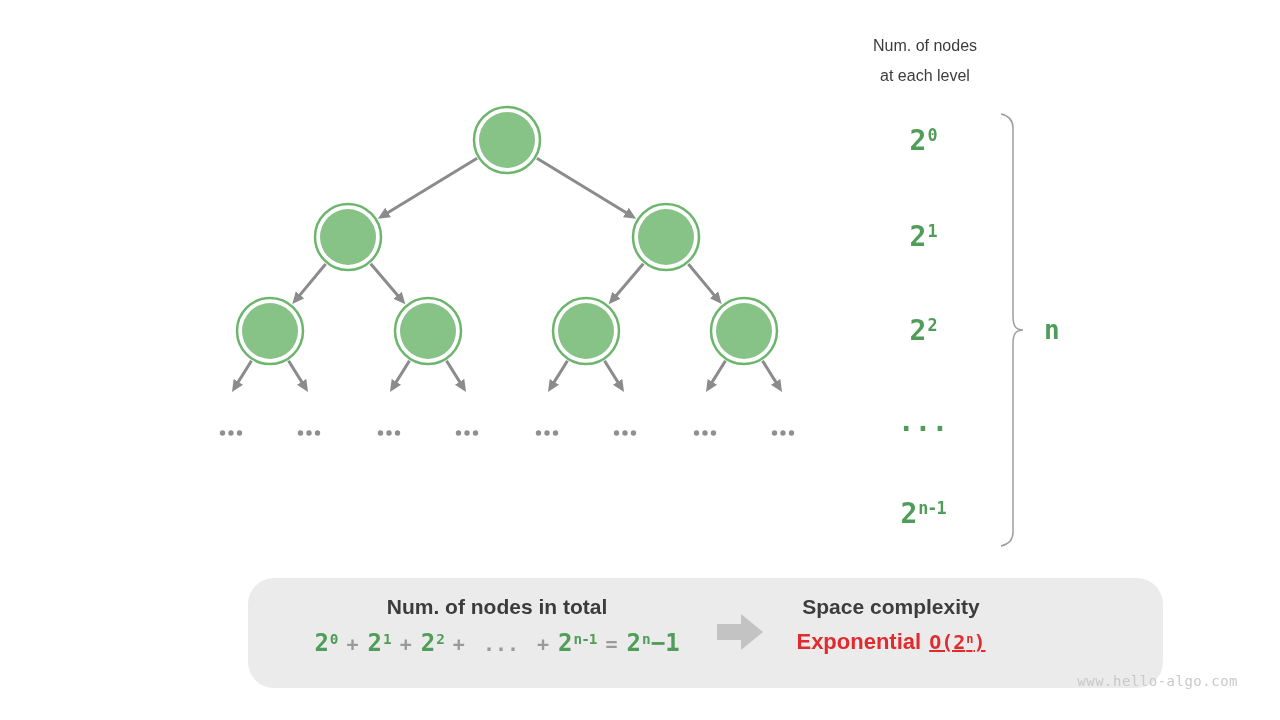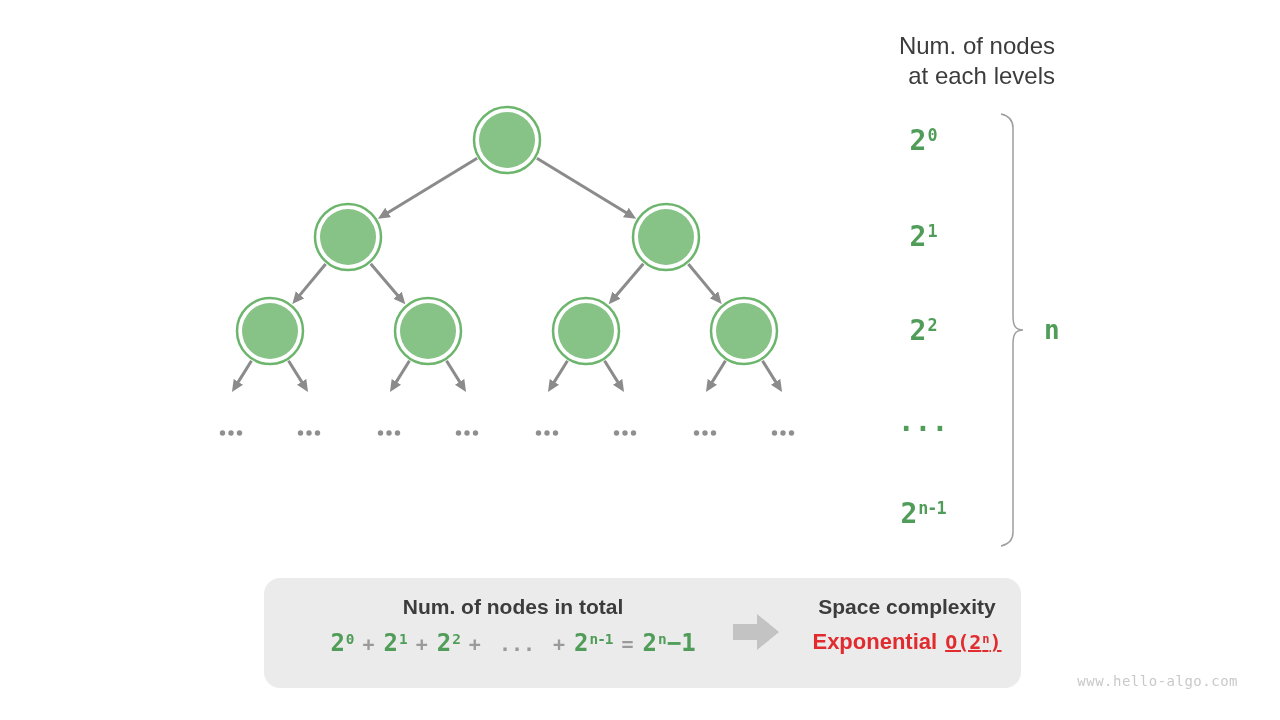--- a/index.html
+++ b/index.html
@@ -1,38 +1,38 @@
 <!DOCTYPE html>
 <html style="--background: #ffffff; --node-fill: #87c287; --node-stroke: #6cb56c; --edge-gray: #8b8b8b; --dot-gray: #8f8f8f; --text-dark: #3c3c3c; --text-green: #4f9d58; --operator-gray: #9a9a9a; --text-red: #e12b2e; --box-bg: #ebebeb; --block-arrow: #c3c3c3; --brace-gray: #9e9e9e; --watermark-gray: #c9c9c9;"><head>
 <meta charset="utf-8">
 <style>
   html,body{margin:0;padding:0;background:#fff;}
   body{width:1280px;height:720px;position:relative;overflow:hidden;
        font-family:"Liberation Sans",sans-serif;}
   .stage{position:absolute;inset:0;}
   #tree-svg{position:absolute;left:0;top:0;}
 
-  .header{position:absolute;left:795px;top:31px;width:260px;text-align:right;
-          font-size:24px;line-height:30px;color:var(--text-dark);}
+  .header{position:absolute;left:795px;top:31px;width:260px;text-align:center;
+          font-size:16px;line-height:30px;color:var(--text-dark);}
 
   .level-label{position:absolute;left:858px;width:130px;text-align:center;
                font-family:"DejaVu Sans Mono",monospace;font-weight:bold;
                font-size:28px;line-height:28px;color:var(--text-green);}
   .term{white-space:nowrap;}
   .term .sup{font-size:0.60em;vertical-align:0.52em;margin-left:1px;letter-spacing:-1px;}
   .term .after{margin-left:1px;}
 
   .brace-label{position:absolute;left:1044px;top:330px;transform:translateY(-50%);
                display:flex;align-items:baseline;gap:12px;white-space:nowrap;}
   .brace-label .n{font-family:"DejaVu Sans Mono",monospace;font-weight:bold;
                   font-size:26px;color:var(--text-green);}
   .brace-label .rest{font-size:24px;color:var(--text-dark);}
 
-  .summary-box{position:absolute;left:248px;top:578px;width:757px;height:110px;
-               background:var(--box-bg);border-radius:16px;margin-left:16px;}
+  .summary-box{position:absolute;left:248px;top:578px;width:915px;height:110px;
+               background:var(--box-bg);border-radius:26px;}
   .sb-title{font-size:21px;font-weight:bold;color:var(--text-dark);}
   .sb-left{position:absolute;left:28px;top:17px;width:442px;text-align:center;}
   .equation{margin-top:10px;display:flex;justify-content:center;align-items:baseline;
             font-family:"DejaVu Sans Mono",monospace;font-weight:bold;font-size:24px;
             color:var(--text-green);}
   .equation .op{color:var(--operator-gray);font-size:20px;margin:0 9px;font-weight:bold;}
   .sb-right{position:absolute;left:520px;top:17px;width:246px;text-align:center;}
   .complexity{margin-top:10px;display:flex;justify-content:center;align-items:baseline;
               gap:8px;color:var(--text-red);}
   .complexity .word{font-size:22px;font-weight:bold;}
@@ -141,21 +141,21 @@
   C 1010 116, 1013 121, 1013 128
   L 1013 316
   C 1013 325, 1015 330, 1023 330
   C 1015 330, 1013 335, 1013 344
   L 1013 532
   C 1013 539, 1010 544, 1001 546" fill="none" stroke="#9e9e9e" stroke-width="1.5"></path>
     </svg>
 
   <div class="header">
     <div>Num. of nodes</div>
-    <div>at each levels</div>
+    <div>at each level</div>
   </div>
 
   <div id="level-labels">
       <div class="level-label" style="top: 141px; transform: translateY(-58%);"><span class="term"><span>2</span><span class="sup">0</span></span></div>
       <div class="level-label" style="top: 237px; transform: translateY(-58%);"><span class="term"><span>2</span><span class="sup">1</span></span></div>
       <div class="level-label" style="top: 331px; transform: translateY(-58%);"><span class="term"><span>2</span><span class="sup">2</span></span></div>
       <div class="level-label" style="top: 424px; transform: translateY(-58%);"><span class="term"><span>...</span></span></div>
       <div class="level-label" style="top: 514px; transform: translateY(-58%);"><span class="term"><span>2</span><span class="sup">n-1</span></span></div>
     </div>
 

